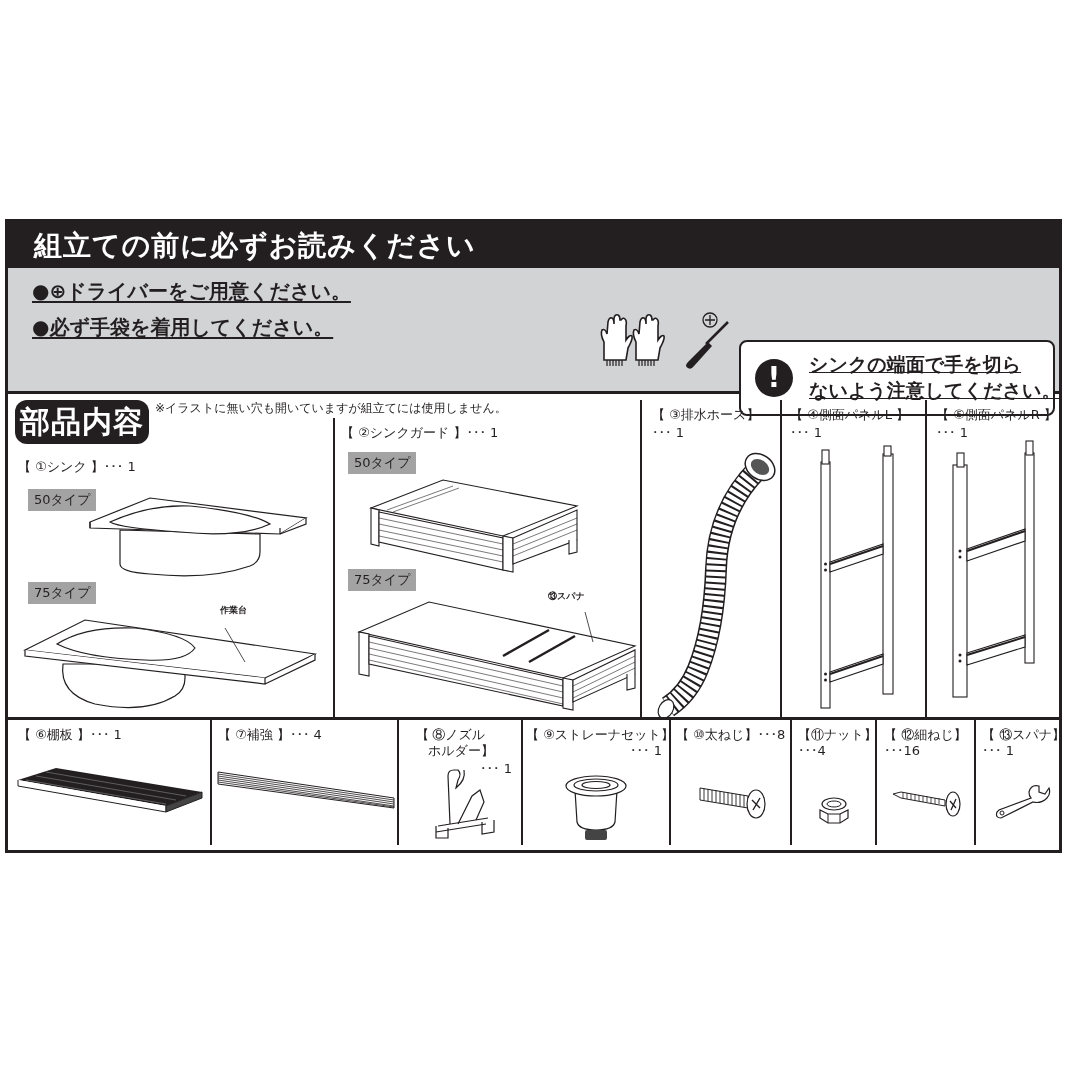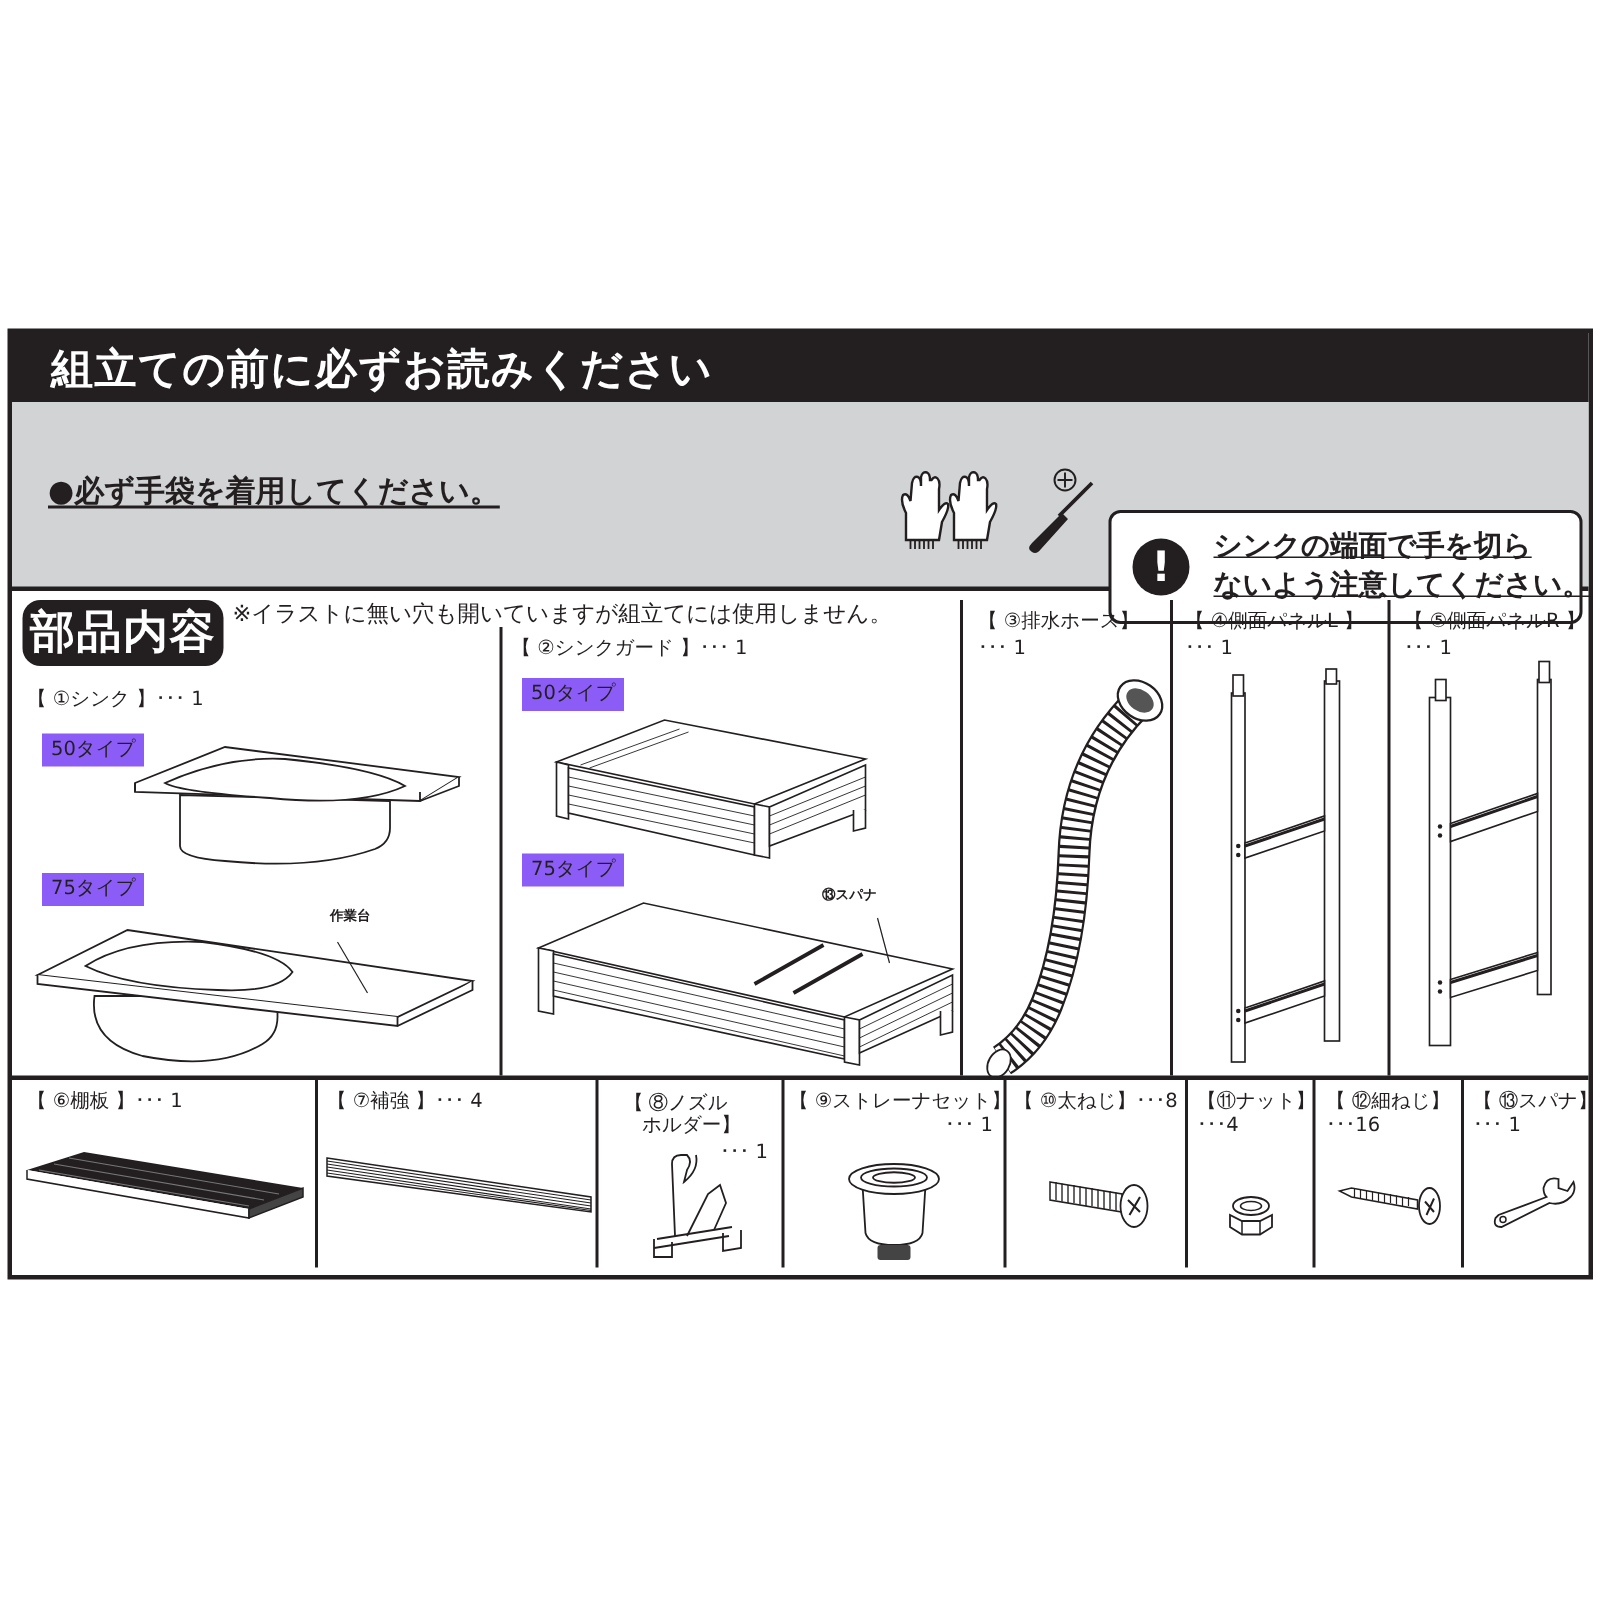--- a/index.html
+++ b/index.html
@@ -8,38 +8,39 @@
   .titlebar { position: absolute; left: 0; top: 0; width: 100%; height: 46px; background: #231f20; }
   .titlebar .t { position: absolute; left: 26px; top: 5px; font-size: 28px; font-weight: bold; color: #fff; letter-spacing: 1px; }
   .notice { position: absolute; left: 0; top: 46px; width: 100%; height: 126px; background: #d1d3d4; border-bottom: 3px solid #231f20; box-sizing: border-box; }
   .notice .line { position: absolute; left: 24px; font-size: 20px; font-weight: bold; color: #231f20; text-decoration: underline; text-underline-offset: 3px; white-space: nowrap; }
   .gloves { position: absolute; left: 590px; top: 86px; }
   .warnbox { position: absolute; left: 731px; top: 72px; width: 316px; height: 76px; border: 2px solid #231f20; border-radius: 8px; background: #fff; box-sizing: border-box; }
   .warnbox .excl { position: absolute; left: 14px; top: 17px; width: 38px; height: 38px; border-radius: 50%; background: #231f20; color: #fff; font-weight: bold; font-size: 28px; text-align: center; line-height: 38px; }
   .warnbox .wt { position: absolute; left: 68px; top: 9px; font-size: 19px; font-weight: bold; line-height: 26px; white-space: nowrap; text-decoration: underline; }
   .parts { position: absolute; left: 0; top: 172px; width: 100%; height: 323px; }
   .badge { position: absolute; left: 7px; top: 6px; width: 134px; height: 44px; border-radius: 12px; background: #231f20; color: #fff; font-weight: bold; font-size: 30px; text-align: center; line-height: 44px; letter-spacing: 1px; }
-  .note { position: absolute; left: 147px; top: 6px; font-size: 15px; white-space: nowrap; }
+  .note { position: absolute; left: 147px; top: 6px; font-size: 12px; white-space: nowrap; }
   .lbl { position: absolute; font-size: 13px; white-space: nowrap; line-height: 17px; }
-  .type { position: absolute; background: #8b5cf6; font-size: 13px; padding: 2px 6px; line-height: 18px; }
+  .type { position: absolute; background: #a3a3a3; font-size: 13px; padding: 2px 6px; line-height: 18px; }
   .small { position: absolute; font-size: 9px; font-weight: bold; white-space: nowrap; }
   .vline { position: absolute; width: 2px; background: #231f20; }
   .bottom { position: absolute; left: 0; top: 495px; width: 100%; height: 133px; border-top: 3px solid #231f20; box-sizing: border-box; }
   svg { position: absolute; overflow: visible; }
 </style>
 </head>
 <body>
 
 <div class="sheet">
 
   <div class="titlebar">
     <div class="t">組立ての前に必ずお読みください</div>
   </div>
 
   <div class="notice">
+    <div class="line" style="top:10px;">●⊕ドライバーをご用意ください。</div>
     <div class="line" style="top:46px;">●必ず手袋を着用してください。</div>
 
     <svg class="gloves" width="72" height="58" viewBox="0 0 72 58" style="left:590px;top:44px;">
       <g fill="#fff" stroke="#231f20" stroke-width="1.6">
         <path d="M6 48 L6 30 Q2 22 4 18 Q7 16 9 22 L10 10 Q11 5 14 6 Q16 7 16 12 L16 6 Q17 2 20 3 Q22 4 22 8 L23 8 Q25 5 27 7 Q29 9 28 14 L28 28 Q32 22 34 24 Q35 27 30 36 L28 48 Z"></path>
         <path d="M38 48 L38 30 Q34 22 36 18 Q39 16 41 22 L42 10 Q43 5 46 6 Q48 7 48 12 L48 6 Q49 2 52 3 Q54 4 54 8 L55 8 Q57 5 59 7 Q61 9 60 14 L60 28 Q64 22 66 24 Q67 27 62 36 L60 48 Z"></path>
       </g>
       <g stroke="#231f20" stroke-width="1.2">
         <path d="M9 48 v6 M12 48 v6 M15 48 v6 M18 48 v6 M21 48 v6 M24 48 v6"></path>
         <path d="M41 48 v6 M44 48 v6 M47 48 v6 M50 48 v6 M53 48 v6 M56 48 v6"></path>

